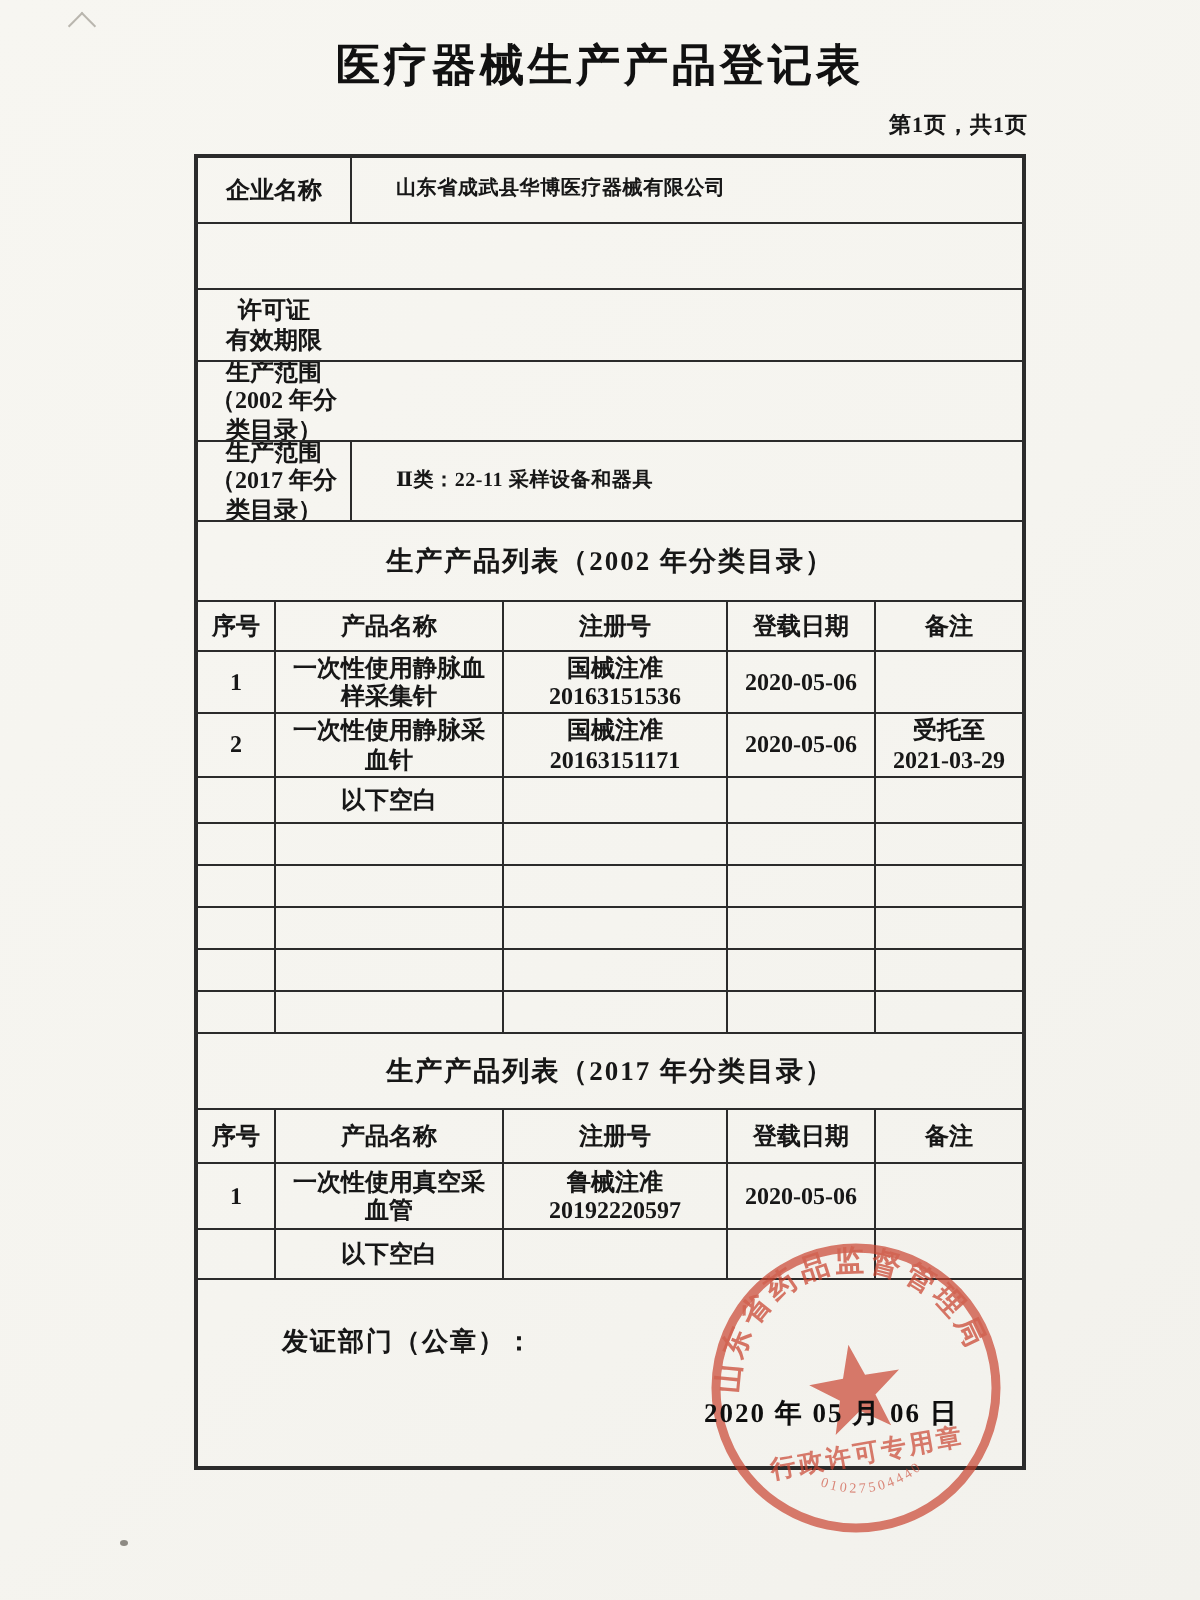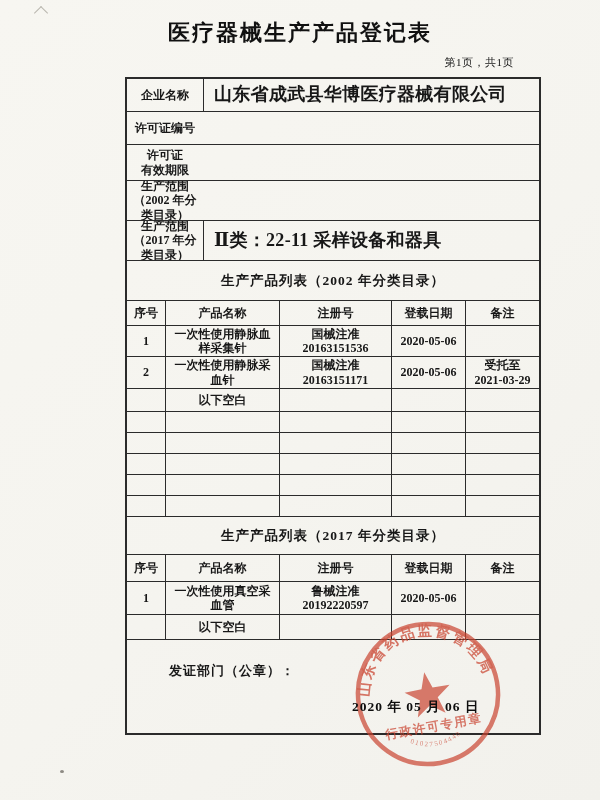--- a/index.html
+++ b/index.html
@@ -9,38 +9,38 @@
     font-family:"Liberation Serif","DejaVu Serif",serif;
     color:#171717;
   }
   .doc-title {
     position:absolute; top:18px; left:0; width:100%;
     text-align:center; font-size:22px; font-weight:bold; letter-spacing:2px;
     color:#111;
   }
   .page-info {
     position:absolute; top:55px; right:86px;
-    font-size:11px; font-weight:normal; letter-spacing:0.5px;
+    font-size:11px; font-weight:bold; letter-spacing:0.5px;
   }
   .doc {
     position:absolute; left:97px; top:77px; width:416px;
-    border:2px solid #2b2b2b; box-sizing:border-box; background:transparent;margin-left:28px;
+    border:2px solid #2b2b2b; box-sizing:border-box; background:transparent;
   }
   .row { display:grid; border-top:1.5px solid #2b2b2b; box-sizing:border-box; }
   .row:first-child { border-top:none; }
   .cell {
     display:flex; align-items:center; justify-content:center;
     text-align:center; border-left:1.5px solid #2b2b2b; box-sizing:border-box;
     padding:1px 3px; overflow:hidden; font-weight:bold; font-size:12px;
     line-height:1.2; white-space:pre-wrap;
   }
   .cell:first-child { border-left:none; }
   .info-row { grid-template-columns:76px 1fr; }
   .info-row .label { font-size:12px; }
-  .info-row .value { justify-content:flex-start; text-align:center; padding-left:10px; font-size:18px; letter-spacing:0.3px; }
+  .info-row .value { justify-content:flex-start; text-align:center; padding-left:22px; font-size:10px; letter-spacing:0.3px; }
   .h32{height:32px} .h33{height:33px} .h36{height:36px} .h40{height:40px}
   .section-row { display:flex; align-items:center; justify-content:center;
     font-weight:bold; font-size:13.5px; letter-spacing:1px; }
   .prod-row { grid-template-columns:38px 114px 112px 74px 1fr; }
   .ph25{height:25px} .ph27{height:27px} .ph31{height:31px} .ph32{height:32px}
   .ph33{height:33px} .ph23{height:23px} .ph25b{height:25px} .ph21{height:21px}
   .footer-row { display:block; position:relative; height:94px; }
   .issuer-label { position:absolute; left:42px; top:22px; font-size:13px; font-weight:bold; letter-spacing:1px; }
   .seal {
     position:absolute; left:348px; top:614px; width:160px; height:160px;
@@ -71,21 +71,20 @@
   <div class="doc-title">医疗器械生产产品登记表</div>
   <div class="page-info">第1页，共1页</div>
 
   <div class="doc">
 
     <div class="row info-row h32">
       <div class="cell label">企业名称</div>
       <div class="cell value">山东省成武县华博医疗器械有限公司</div>
     </div>
     <div class="row info-row h33">
-      <div class="cell label">许可证编号</div>
     </div>
     <div class="row info-row h36">
       <div class="cell label">许可证
 有效期限</div>
     </div>
     <div class="row info-row h40">
       <div class="cell label">生产范围
 （2002 年分
 类目录）</div>
     </div>

